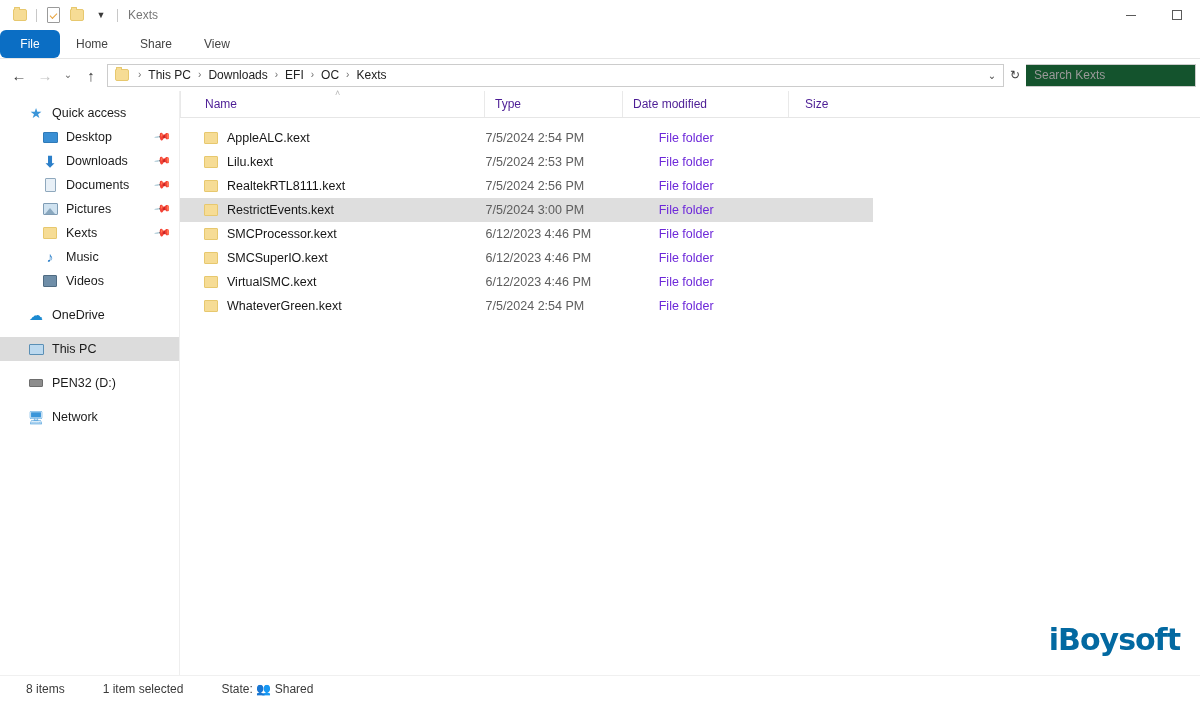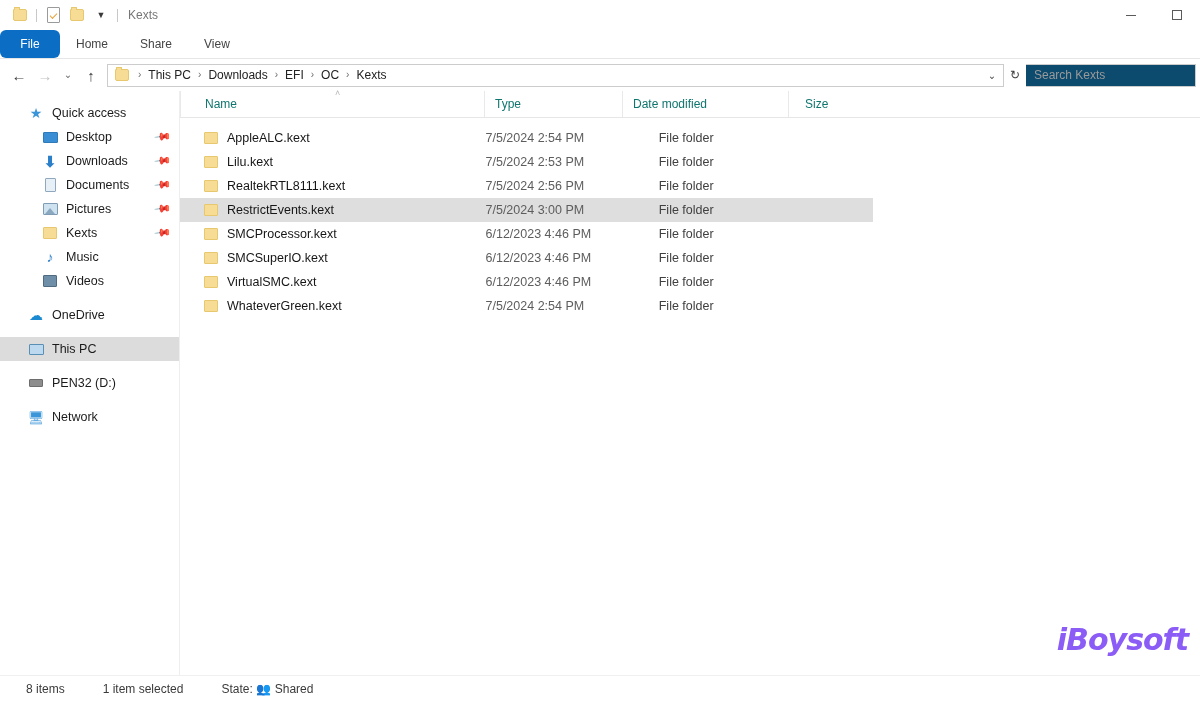--- a/index.html
+++ b/index.html
@@ -216,21 +216,21 @@
     align-items: center;
     justify-content: center;
     font-size: 12px;
     color: #3c3c3c;
   }
   .searchbox {
     width: 170px;
     height: 23px;
     border: 1px solid #cccccc;
     border-left: none;
-    background: #0c4a6e;
+    background: #14532d;
     display: flex;
     align-items: center;
     padding-left: 8px;
     box-sizing: border-box;
     font-size: 12px;
     color: #9a9a9a;
   }
 
   
   .body {
@@ -337,21 +337,21 @@
   }
   .colheader {
     height: 26px;
     display: flex;
     align-items: center;
     position: relative;
     border-bottom: 1px solid #e6e6e6;
   }
   .col {
     font-size: 12px;
-    color: #0f766e;
+    color: #4c1d95;
     padding-left: 10px;
     box-sizing: border-box;
     height: 26px;
     line-height: 26px;
     border-left: 1px solid #e9e9e9;
     white-space: nowrap;
   }
   .col:first-child { border-left: none; }
   .col.name { width: 304px; padding-left: 24px; }
   .col.date { width: 166px; }
@@ -383,32 +383,31 @@
   }
   .cell.name {
     width: 304px;
     padding-left: 24px;
     display: flex;
     align-items: center;
     color: #161616;
   }
   .cell.name .ico-folder { margin-right: 9px; flex: 0 0 14px; }
   .cell.date { width: 166px; padding-left: 10px; color: #5d5d5d; }
-  .cell.type { width: 138px; padding-left: 10px; color: #404040; }
+  .cell.type { width: 138px; padding-left: 10px; color: #6d28d9; }
   .cell.size { width: 85px; padding-left: 10px; color: #5d5d5d; text-align: left; }
 
   
   .watermark {
     position: absolute;
-    right: 12px;
+    right: 20px;
     bottom: 18px;
     font-size: 30px;
     font-weight: bold;
-    font-style: italic;
-    color: #8b5cf6;
+    color: #0369a1;
     letter-spacing: -1px;
     font-family: "DejaVu Sans", sans-serif;
   }
 
   
   .statusbar {
     height: 26px;
     display: flex;
     align-items: center;
     background: #ffffff;

